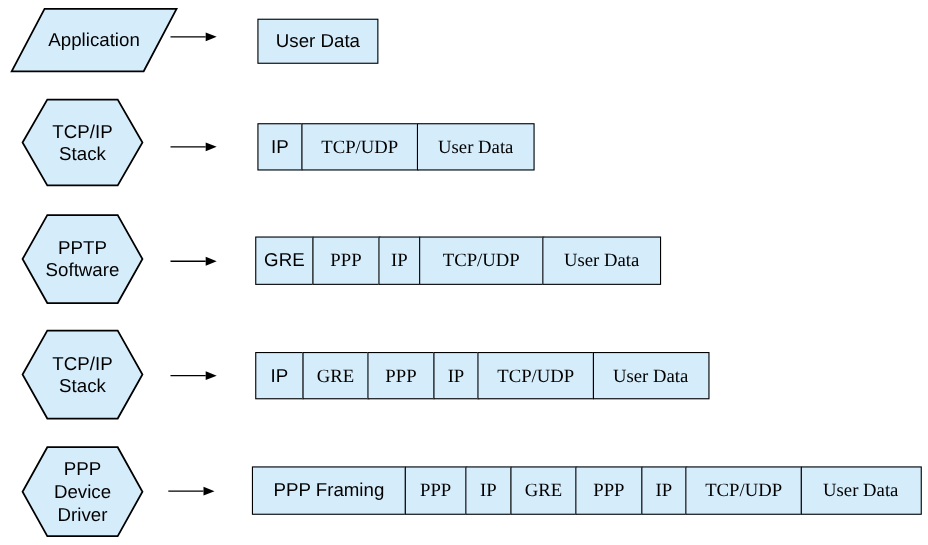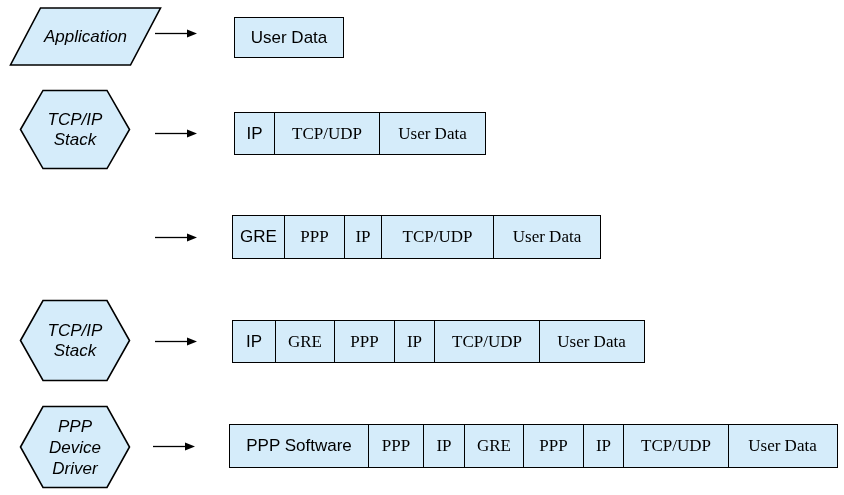--- a/index.html
+++ b/index.html
@@ -10,21 +10,20 @@
   }
   .canvas{
     position:relative;
     width:844px;
     height:495px;
     background:#ffffff;
     overflow:hidden;
   }
   .stage{
     position:absolute;
-    font-style:italic;
   }
   .stage svg{
     position:absolute;
     left:0;top:0;
     display:block;
   }
   .stage-label{
     position:absolute;
     inset:0;
     display:flex;
@@ -88,20 +87,27 @@
   <svg class="arrow" style="left:154px;top:127px" width="44" height="13">
     <line x1="1" y1="6.5" x2="33" y2="6.5" stroke="#000000" stroke-width="1.3"></line>
     <polygon points="33,2.5 43,6.5 33,10.5" fill="#000000"></polygon>
   </svg>
   <div class="cells" style="left:203px;top:112px;height:43px">
     <div class="cell" style="width:41px">IP</div>
     <div class="cell" style="width:107px">TCP/UDP</div>
     <div class="cell" style="width:107px">User Data</div>
   </div>
 
+  <div class="stage" style="left:19px;top:194px;width:112px;height:83px">
+    <svg width="112" height="83" viewBox="0 0 112 82" preserveAspectRatio="none">
+      <polygon points="1.5,41 24,1.5 88,1.5 110.5,41 88,80.5 24,80.5" stroke="#000000" stroke-width="1.6" fill="#d5ecfa"></polygon>
+    </svg>
+    <div class="stage-label">PPTP
+Software</div>
+  </div>
   <svg class="arrow" style="left:154px;top:231px" width="44" height="13">
     <line x1="1" y1="6.5" x2="33" y2="6.5" stroke="#000000" stroke-width="1.3"></line>
     <polygon points="33,2.5 43,6.5 33,10.5" fill="#000000"></polygon>
   </svg>
   <div class="cells" style="left:201px;top:215px;height:44px">
     <div class="cell" style="width:53px">GRE</div>
     <div class="cell" style="width:62px">PPP</div>
     <div class="cell" style="width:38px">IP</div>
     <div class="cell" style="width:114px">TCP/UDP</div>
     <div class="cell" style="width:108px">User Data</div>
@@ -133,21 +139,21 @@
     </svg>
     <div class="stage-label" style="line-height:21px">PPP
 Device
 Driver</div>
   </div>
   <svg class="arrow" style="left:152px;top:440px" width="44" height="13">
     <line x1="1" y1="6.5" x2="33" y2="6.5" stroke="#000000" stroke-width="1.3"></line>
     <polygon points="33,2.5 43,6.5 33,10.5" fill="#000000"></polygon>
   </svg>
   <div class="cells" style="left:198px;top:424px;height:44px">
-    <div class="cell" style="width:140px">PPP Software</div>
+    <div class="cell" style="width:140px">PPP Framing</div>
     <div class="cell" style="width:57px">PPP</div>
     <div class="cell" style="width:42px">IP</div>
     <div class="cell" style="width:61px">GRE</div>
     <div class="cell" style="width:61px">PPP</div>
     <div class="cell" style="width:42px">IP</div>
     <div class="cell" style="width:106px">TCP/UDP</div>
     <div class="cell" style="width:110px">User Data</div>
   </div>
 
 </div>

